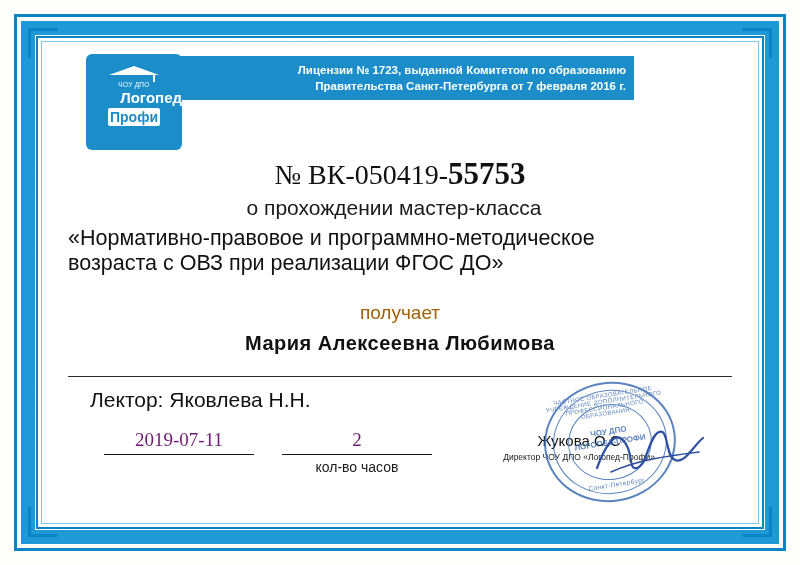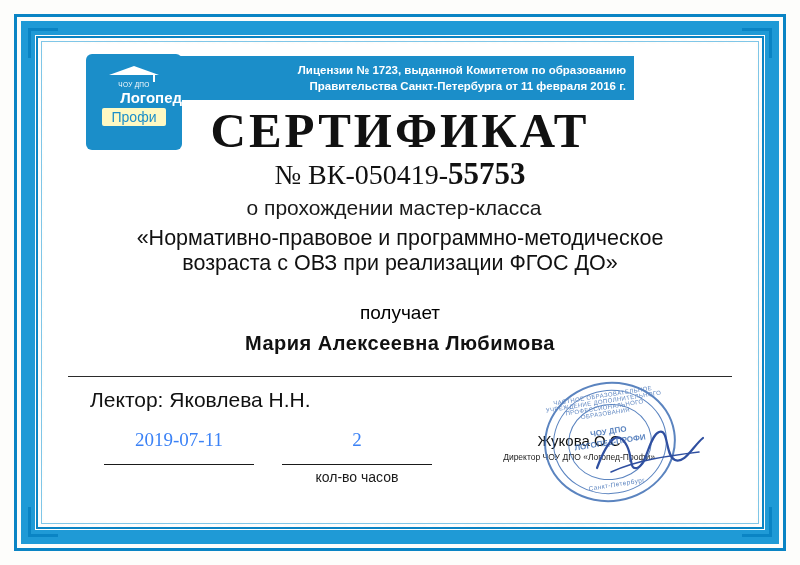--- a/index.html
+++ b/index.html
@@ -136,25 +136,25 @@
   }
   .logo .name1 {
     font-size: 15px;
     font-weight: bold;
     line-height: 17px;
     margin-top: 1px;
     text-align: right;
   }
   .logo .book {
     margin: 2px auto 0 auto;
-    width: 64px;
-    background: #fef9c3;
+    width: 52px;
+    background: #ffffff;
     color: #1b8ec9;
     font-size: 14px;
-    font-weight: normal;
+    font-weight: bold;
     border-radius: 2px;
     line-height: 18px;
   }
 
   
   .title {
     position: absolute;
     top: 58px;
     left: 0; right: 0;
     text-align: center;
@@ -183,32 +183,32 @@
     top: 152px;
     left: 0; right: 12px;
     text-align: center;
     font-size: 21px;
     color: #1a1a1a;
   }
   .course-title {
     position: absolute;
     top: 182px;
     left: 24px; right: 24px;
-    text-align: center;
+    text-align: left;
     font-size: 21.5px;
     line-height: 25px;
     color: #111111;
   }
   .receives {
     position: absolute;
     top: 258px;
     left: 0; right: 0;
     text-align: center;
     font-size: 19px;
-    color: #000000;
+    color: #a16207;
   }
   .recipient {
     position: absolute;
     top: 288px;
     left: 0; right: 0;
     text-align: center;
     font-size: 20px;
     font-weight: bold;
     color: #111111;
     letter-spacing: .5px;
@@ -241,22 +241,22 @@
   .field-hours {
     position: absolute;
     left: 238px;
     top: 385px;
     width: 150px;
     text-align: center;
   }
   .field-value {
     font-family: "Liberation Serif", serif;
     font-size: 19px;
-    color: #3b82f6;
-    padding-bottom: 12px;
+    color: #701a75;
+    padding-bottom: 2px;
   }
   .field-rule {
     border-bottom: 1.5px solid #1a1a1a;
     height: 1px;
     margin-bottom: 4px;
   }
   .field-label {
     font-size: 14px;
     color: #1a1a1a;
   }
@@ -348,34 +348,33 @@
 
   <div class="corner tl"></div>
   <div class="corner tr"></div>
   <div class="corner bl"></div>
   <div class="corner br"></div>
 
   <div class="content">
 
     <div class="license-banner">
       <div>Лицензии № 1723, выданной Комитетом по образованию</div>
-      <div>Правительства Санкт-Петербурга от 11 февраля 2016 г.</div>
+      <div>Правительства Санкт-Петербурга от 7 февраля 2016 г.</div>
     </div>
 
     <div class="logo">
       <div class="cap">
         <div class="mortar"></div>
         <div class="tassel"></div>
       </div>
       <div class="sub">ЧОУ ДПО</div>
       <div class="name1">Логопед</div>
       <div class="book">Профи</div>
     </div>
 
-    <div class="title">СЕРТИФИКАТ</div>
 
     <div class="cert-number">
       <span>№ ВК-050419-</span><span class="num-bold">55753</span>
     </div>
 
     <div class="subtitle">о прохождении мастер-класса</div>
 
     <div class="course-title">
       <div>«Нормативно-правовое и программно-методическое</div>
       <div>возраста с ОВЗ при реализации ФГОС ДО»</div>

